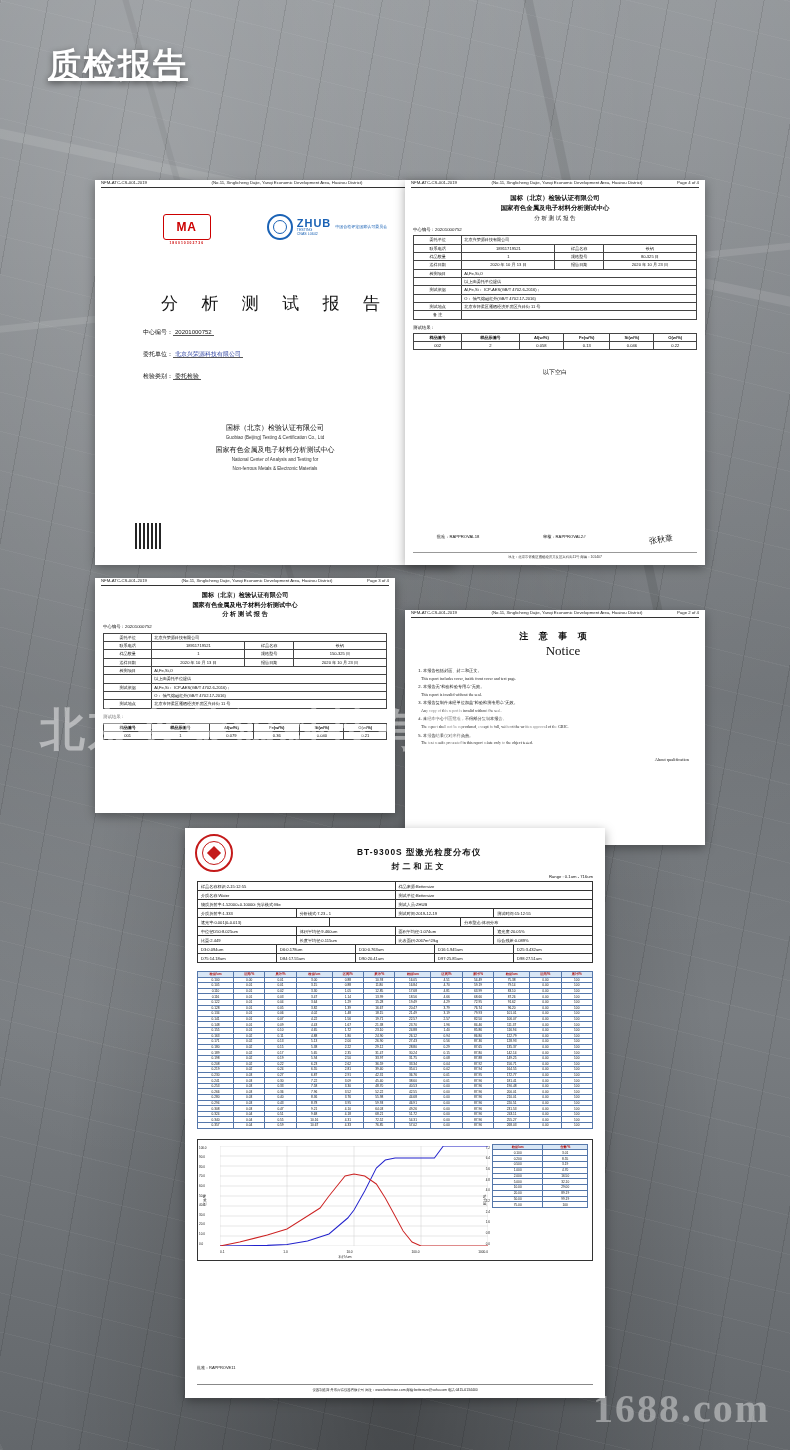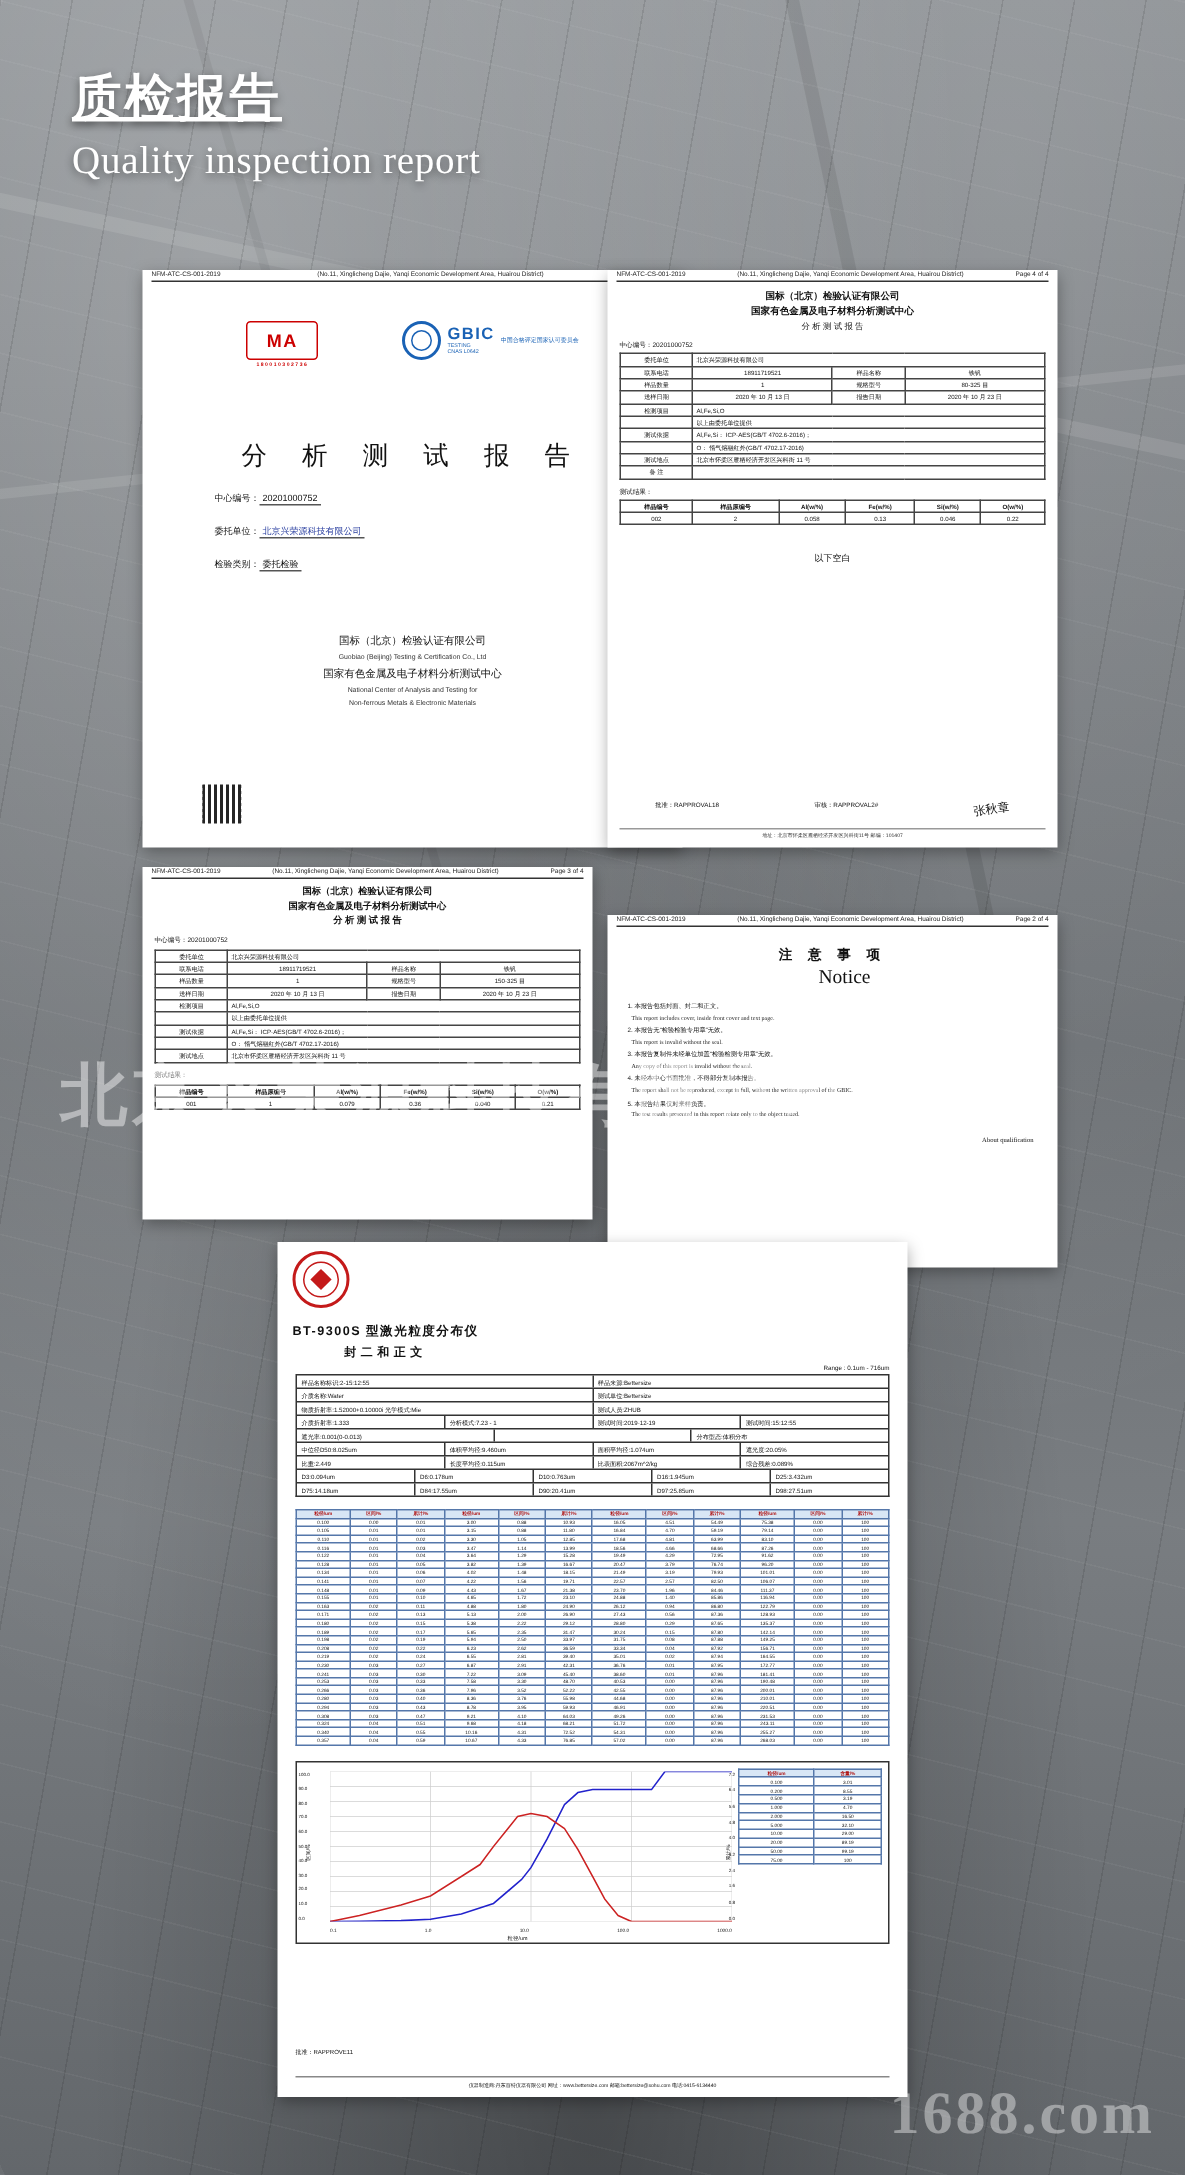--- a/index.html
+++ b/index.html
@@ -110,21 +110,21 @@
   #p4 .ttl{text-align:center;margin-top:12px;}
   #p4 .ttl .cn{font-size:9px;letter-spacing:4px;font-weight:bold;}
   #p4 .ttl .en{font-family:"Liberation Serif",serif;font-size:13px;margin-left:16px;}
   #p4 ol{margin:8px 14px 0 18px;padding:0;font-size:4.2px;line-height:1.85;}
   #p4 ol li{margin-bottom:1px;}
   #p4 .en-l{font-family:"Liberation Serif",serif;font-size:4px;color:#222;display:block;margin-left:-2px;}
   #p4 .qual{text-align:right;font-family:"Liberation Serif",serif;font-size:4.4px;margin:10px 16px 0 0;}
 
   
   #p5{left:185px;top:828px;width:420px;height:570px;}
-  #p5 .top{display:flex;align-items:flex-start;gap:10px;padding:6px 10px 0 10px;flex-direction:column;}
+  #p5 .top{display:flex;align-items:flex-end;gap:10px;padding:6px 10px 0 10px;}
   #p5 .seal{width:34px;height:34px;border-radius:50%;border:2px solid #c41a1a;position:relative;flex:none;}
   #p5 .seal:after{content:"";position:absolute;left:5px;top:5px;right:5px;bottom:5px;border:1.2px solid #c41a1a;border-radius:50%;}
   #p5 .seal:before{content:"";position:absolute;left:12px;top:12px;width:10px;height:10px;background:#c41a1a;transform:rotate(45deg);}
   #p5 .ttl{flex:1;text-align:center;}
   #p5 .ttl .l1{font-size:8.4px;font-weight:bold;letter-spacing:1px;}
   #p5 .ttl .l2{font-size:8px;font-weight:bold;letter-spacing:3px;margin-top:3px;}
   #p5 .range{text-align:right;font-size:4.2px;margin:2px 12px 0 0;}
   #p5 .info{margin:2px 12px 0 12px;border:.6px solid #333;font-size:4.1px;}
   #p5 .info .row{display:flex;border-bottom:.5px solid #333;}
   #p5 .info .row:last-child{border-bottom:none;}
@@ -161,21 +161,20 @@
 
 <div class="bg">
   <div class="beam b1"></div>
   <div class="beam b2"></div>
   <div class="beam b3"></div>
   <div class="beam b4"></div>
 </div>
 
 <div class="heading">
   <div class="cn">质检报告</div>
-  <div class="en">Quality inspection report</div>
 </div>
 
 <div class="watermark">北京兴荣源科技有限公司</div>
 <div class="watermark2">1688.com</div>
 
 <div class="sheet" id="p1">
   <div class="hdrline">
     <span>NFM-ATC-CS-001-2019</span>
     <span class="mid">(No.11, Xinglicheng Dajie, Yanqi Economic Development Area, Huairou District)</span>
     <span>Page 1 of 4</span>
@@ -183,21 +182,21 @@
   <div class="rule"></div>
 
   <div class="logos">
     <div class="ma-badge">
       <span>MA</span>
       <span class="ma-sub">180010302736</span>
     </div>
     <div class="cnas">
       <div class="ring"></div>
       <div class="txt">
-        <span>GBIC</span>
+        <span>ZHUB</span>
         <small>TESTING</small>
         <small>CNAS L0642</small>
       </div>
       <div class="cnas-cn">中国合格评定国家认可委员会</div>
     </div>
   </div>
 
   <div class="title">分 析 测 试 报 告</div>
 
   <div class="kv">

